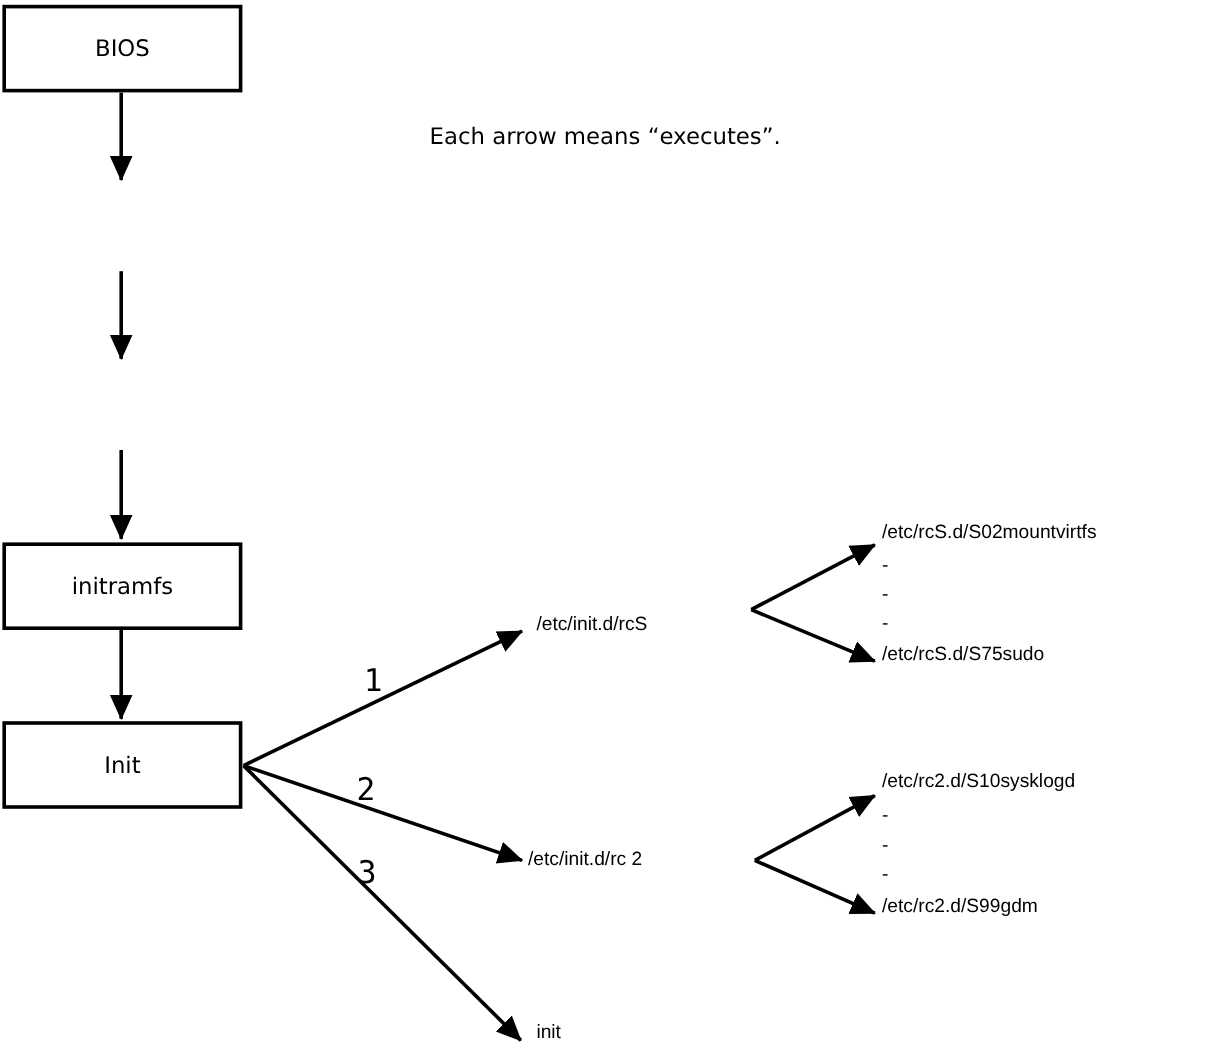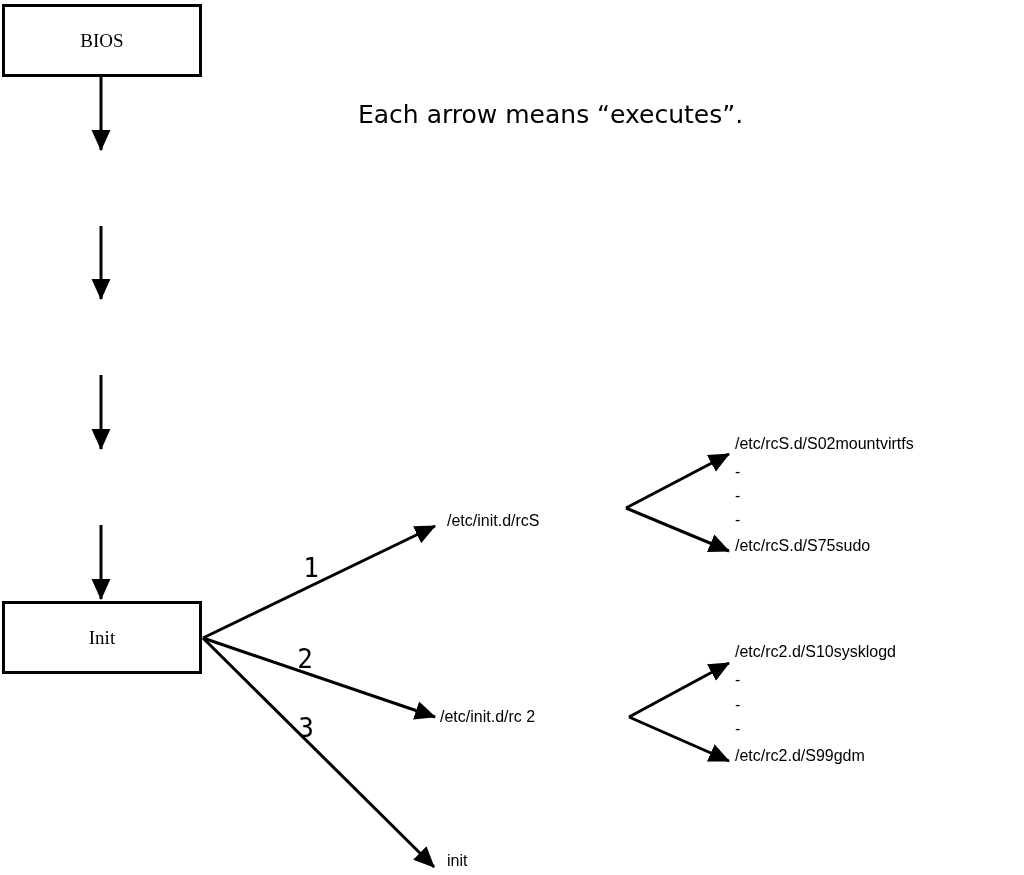--- a/index.html
+++ b/index.html
@@ -23,28 +23,27 @@
     position: absolute;
     left: 2px;
     width: 200px;
     height: 73px;
     border: 3px solid #000000;
     background: #ffffff;
     display: flex;
     align-items: center;
     justify-content: center;
     font-size: 19px;
-    font-family: Liberation Serif, serif;
   }
   .note {
     position: absolute;
     left: 358px;
     top: 114px;
     transform: translateY(-50%);
-    font-size: 25px;
+    font-size: 19px;
     white-space: nowrap;
   }
   .mono {
     position: absolute;
     font-family: Liberation Sans, sans-serif;
     font-size: 16px;
     line-height: 1;
     transform: translateY(-50%);
     white-space: pre;
     text-align: right;
@@ -81,20 +80,23 @@
     <line x1="626" y1="508" x2="729" y2="454" marker-end="url(#arrow)"></line>
     <line x1="626" y1="508" x2="729" y2="551" marker-end="url(#arrow)"></line>
 
     <line x1="629" y1="717" x2="729" y2="663" marker-end="url(#arrow)"></line>
     <line x1="629" y1="717" x2="729" y2="761" marker-end="url(#arrow)"></line>
   </svg>
 
   <div class="node" style="top:4px">
     <span>BIOS</span>
   </div>
+  <div class="node" style="top:452px">
+    <span>initramfs</span>
+  </div>
   <div class="node" style="top:601px">
     <span>Init</span>
   </div>
 
   <span class="note">Each arrow means “executes”.</span>
 
   <span class="branch-num" style="left:311px; top:568px">1</span>
   <span class="branch-num" style="left:305px; top:659px">2</span>
   <span class="branch-num" style="left:306px; top:728px">3</span>
 

